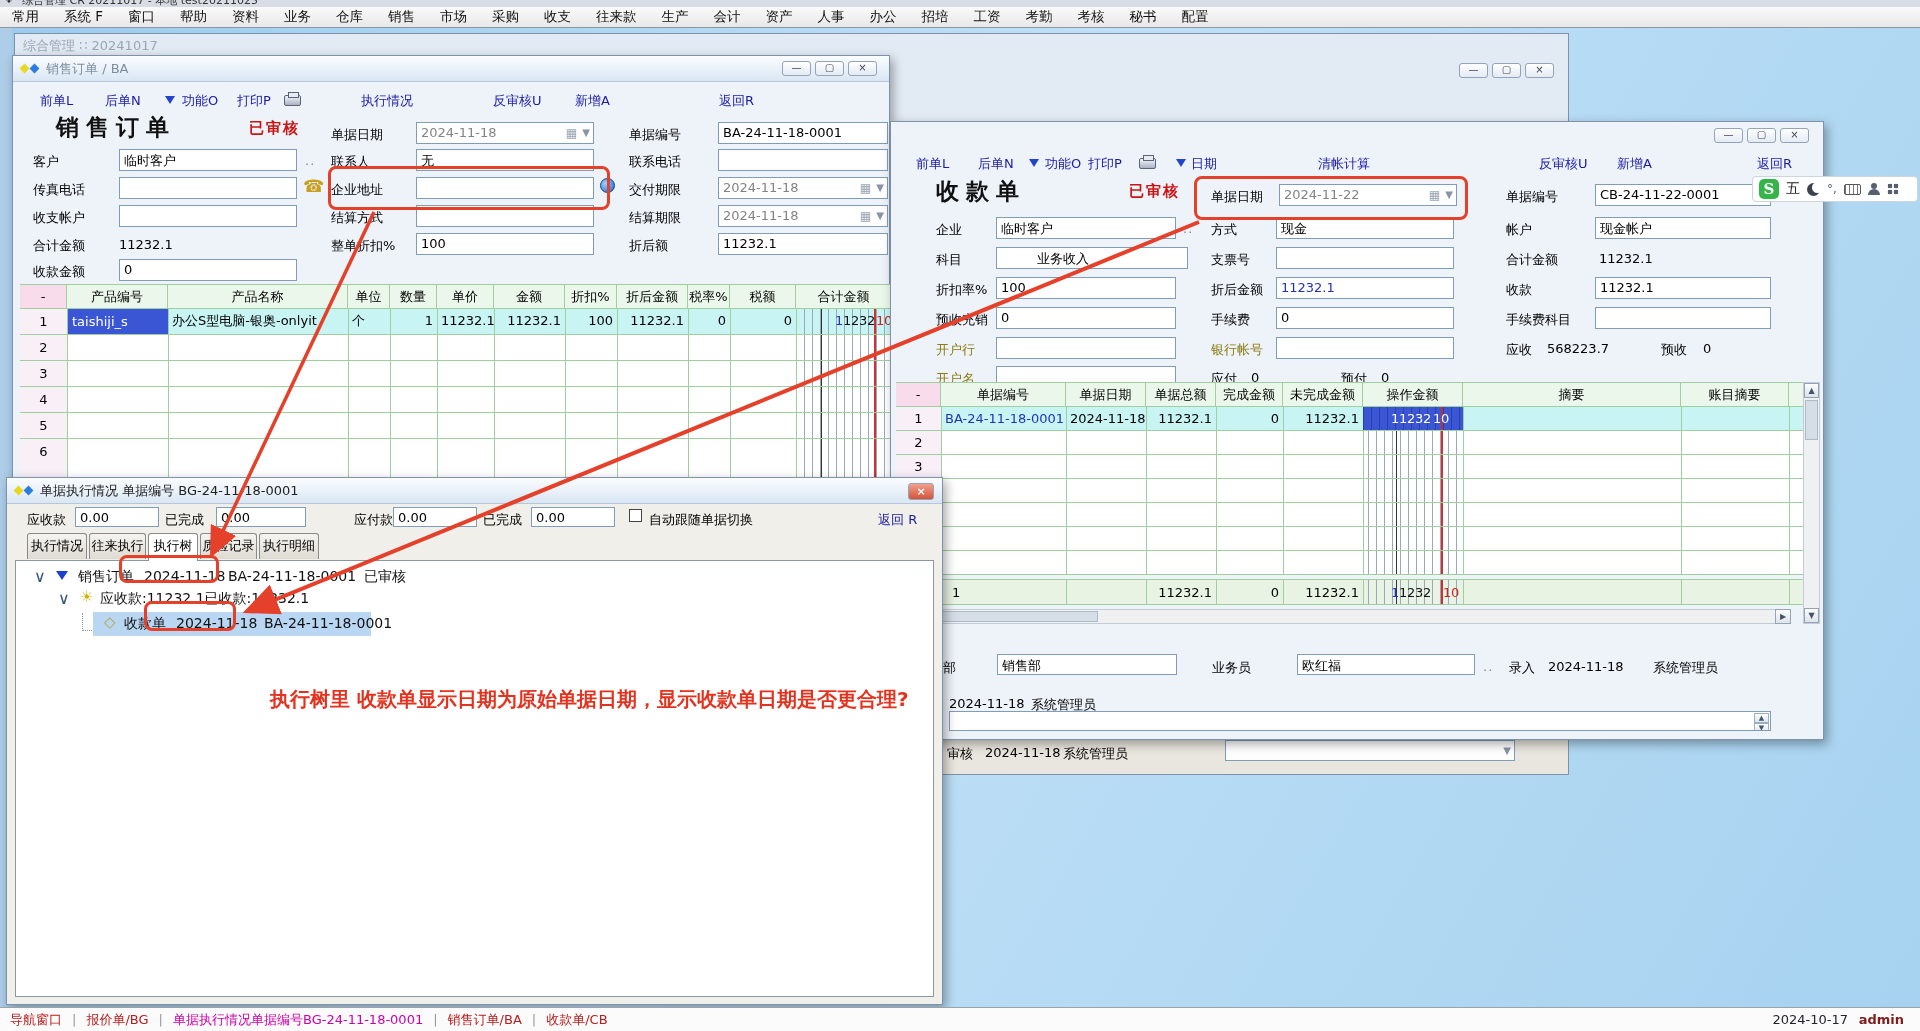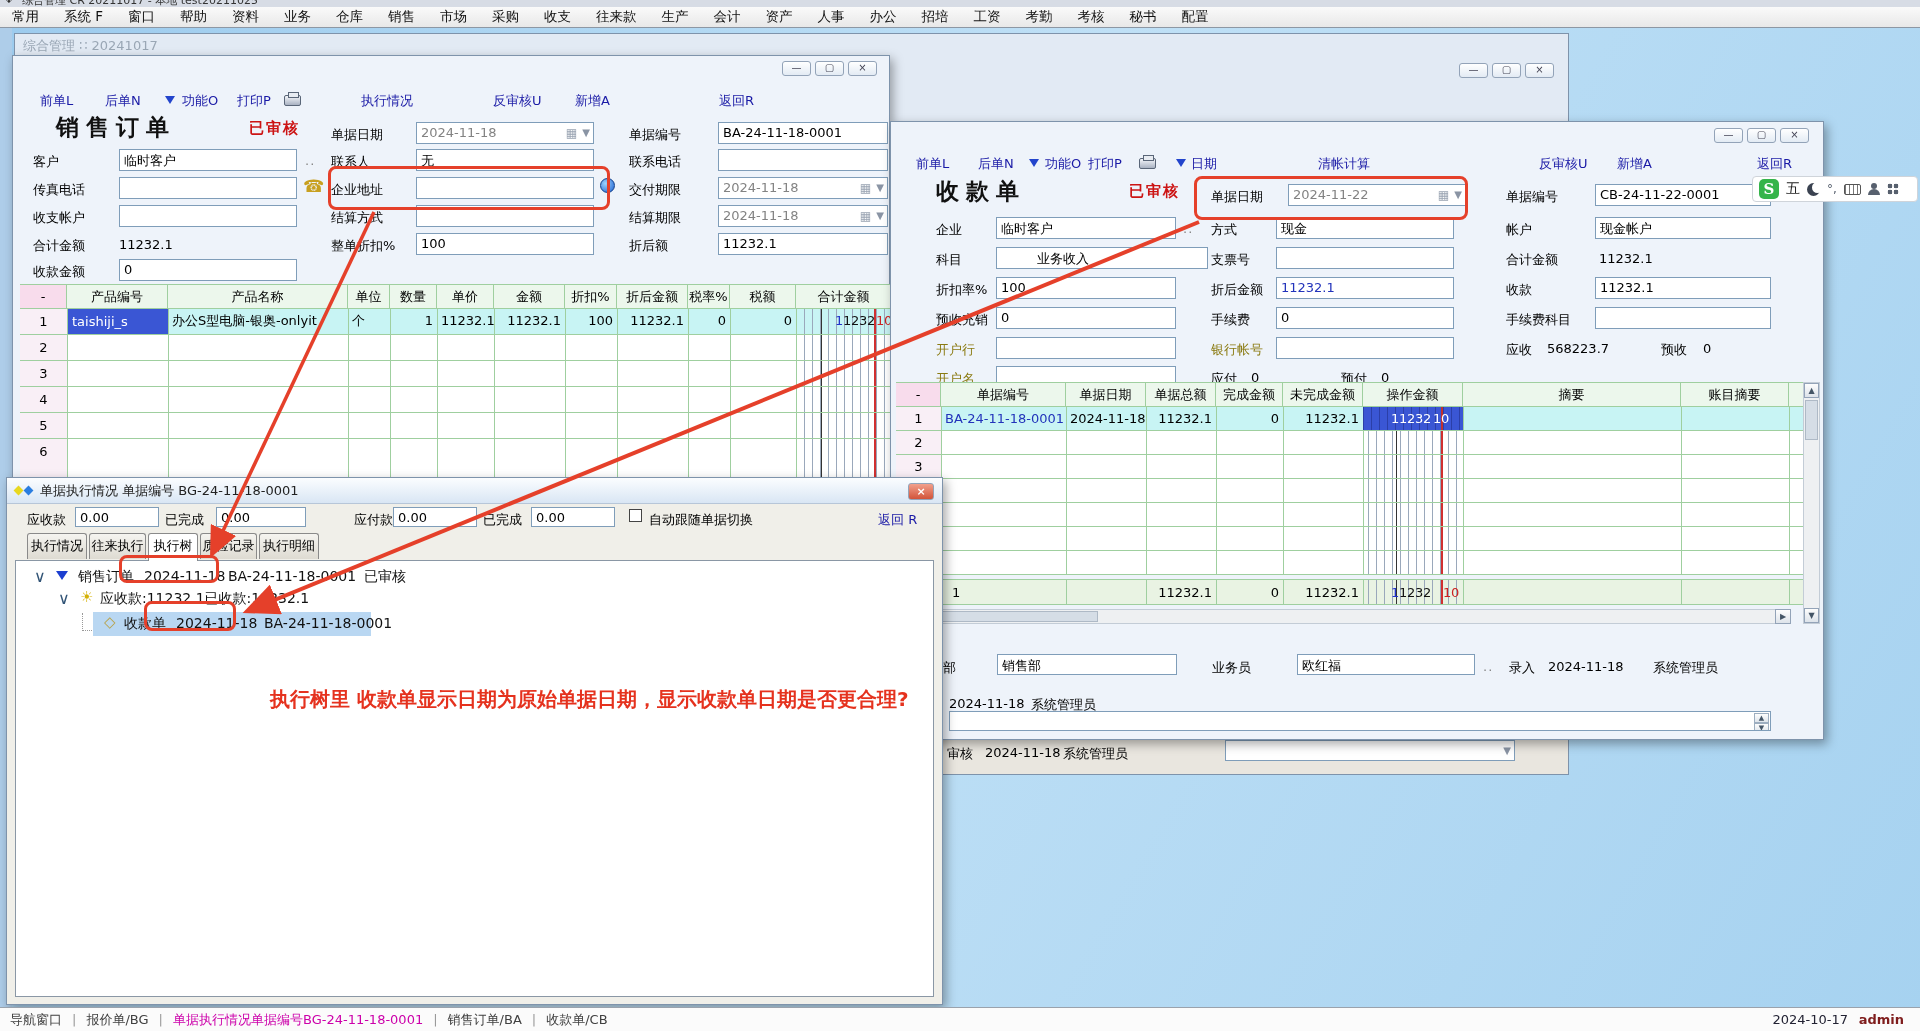--- a/index.html
+++ b/index.html
@@ -73,21 +73,21 @@
   .tab { position:absolute; height:26px; border:1px solid #8a8a8a; border-bottom:none; border-radius:3px 3px 0 0;
     background:linear-gradient(#f5f4f0,#dedbd2); font-size:13px; text-align:center; line-height:24px; }
   .tab.active { background:#fff; height:28px; z-index:2; }
   .tree-text { font-size:14px; color:#111; white-space:nowrap; }
 
   .red-box { position:absolute; border:3px solid #e5402a; border-radius:8px; z-index:8; pointer-events:none; }
   #annotation { position:absolute; left:226px; top:686px; z-index:9; color:#e5321e; font-size:20px; font-weight:bold; white-space:nowrap;margin-left:44px; }
 
   
   #taskbar { position:absolute; left:0; top:1007px; width:1920px; height:24px; background:#fbfbfb; border-top:1px solid #9aa2ac; z-index:10; display:flex; align-items:center; font-size:13px; }
-  .tb-item { color:#404040; padding:0 10px; white-space:nowrap; }
+  .tb-item { color:#b91c1c; padding:0 10px; white-space:nowrap; }
   .tb-item.magenta { color:#cc00aa; }
   .tb-sep { color:#999; }
 
   #menubar { position:absolute; left:0; top:7px; width:1920px; height:21px; background:linear-gradient(#fafafa,#e8e8e8); border-bottom:1px solid #8d97a3; display:flex; align-items:center; gap:25px; padding-left:12px; font-size:13.5px; color:#111; z-index:2; }
   #topstrip { position:absolute; left:0; top:0; width:1920px; height:7px; background:#d7dce5; overflow:hidden; z-index:2; font-size:11px; color:#333; }
 
   .sogou { position:absolute; left:1752px; top:176px; width:166px; height:26px; background:#ffffff; border:1px solid #cfd4da; border-radius:4px; z-index:7; display:flex; align-items:center; gap:7px; padding:0 6px; }
   .slogo { width:20px; height:20px; background:#35b44a; border-radius:5px; color:#fff; font-weight:bold; font-size:15px; text-align:center; line-height:20px; font-family:"DejaVu Serif",serif; }
   .moon-outer { position:relative; width:13px; height:13px; }
   .moon-outer i { position:absolute; width:13px; height:13px; border-radius:50%; background:#3a4250; }
@@ -156,20 +156,25 @@
     <div class="abs" style="left:920px;top:680px;width:633px;height:60px;background:#e9e6df;"></div>
     <span class="lbl" style="left:932px;top:711px;">审核</span>
     <span class="lbl" style="left:970px;top:711px;">2024-11-18</span>
     <span class="lbl" style="left:1048px;top:711px;">系统管理员</span>
     <div class="fld" style="left:1210px;top:706px;width:290px;height:21px;">
       <span class="dd-ico">▼</span>
     </div>
   </div>
 
   <div class="win" style="left:12px;top:55px;width:878px;height:425px;z-index:4;">
+    <div class="titlebar">
+      <span class="diamond" style="background:#e8d820;"></span>
+      <span class="diamond" style="background:#2a7de0;margin-right:8px;"></span>
+      <span>销售订单 / BA</span>
+    </div>
     <div class="wbtns" style="right:12px;top:5px;">
       <div class="wbtn">—</div>
       <div class="wbtn">▢</div>
       <div class="wbtn">×</div>
     </div>
 
     <span class="tb-link" style="left:27px;top:36px;">前单L</span>
     <span class="tb-link" style="left:92px;top:36px;">后单N</span>
     <span class="arrow-down-blue" style="left:152px;top:40px;"></span>
     <span class="tb-link" style="left:169px;top:36px;">功能O</span>
@@ -302,38 +307,38 @@
     <span class="arrow-down-blue" style="left:285px;top:37px;"></span>
     <span class="tb-link" style="left:300px;top:33px;">日期</span>
     <span class="tb-link" style="left:427px;top:33px;">清帐计算</span>
     <span class="tb-link" style="left:648px;top:33px;">反审核U</span>
     <span class="tb-link" style="left:726px;top:33px;">新增A</span>
     <span class="tb-link" style="left:866px;top:33px;" bind="">返回R</span>
 
     <span class="big-title" style="left:45px;top:54px;">收款单</span>
     <span class="status-red" style="left:238px;top:60px;">已审核</span>
     <span class="lbl" style="left:320px;top:66px;">单据日期</span>
-    <div class="fld gray" style="left:397px;top:62px;width:178px;">
+    <div class="fld gray" style="left:388px;top:62px;width:178px;">
       <span>2024-11-22</span>
       <span class="cal-ico">▦</span>
       <span class="dd-ico">▼</span>
     </div>
     <span class="lbl" style="left:615px;top:66px;">单据编号</span>
     <div class="fld" style="left:704px;top:62px;width:176px;"><span>CB-24-11-22-0001</span></div>
 
     <span class="lbl" style="left:45px;top:99px;">企业</span>
     <div class="fld" style="left:105px;top:95px;width:180px;"><span>临时客户</span></div>
     <span class="dots" style="left:292px;top:99px;">..</span>
     <span class="lbl" style="left:320px;top:99px;">方式</span>
     <div class="fld" style="left:385px;top:95px;width:178px;"><span>现金</span></div>
     <span class="lbl" style="left:615px;top:99px;">帐户</span>
     <div class="fld" style="left:704px;top:95px;width:176px;"><span>现金帐户</span></div>
 
     <span class="lbl" style="left:45px;top:129px;">科目</span>
-    <div class="fld" style="left:105px;top:125px;width:212px;padding-left:40px;"><span>业务收入</span></div>
+    <div class="fld" style="left:105px;top:125px;width:192px;padding-left:40px;"><span>业务收入</span></div>
     <span class="lbl" style="left:320px;top:129px;">支票号</span>
     <div class="fld" style="left:385px;top:125px;width:178px;"></div>
     <span class="lbl" style="left:615px;top:129px;">合计金额</span>
     <span class="lbl" style="left:708px;top:129px;">11232.1</span>
 
     <span class="lbl" style="left:45px;top:159px;">折扣率%</span>
     <div class="fld" style="left:105px;top:155px;width:180px;"><span>100</span></div>
     <span class="lbl" style="left:320px;top:159px;">折后金额</span>
     <div class="fld blue-text" style="left:385px;top:155px;width:178px;"><span>11232.1</span></div>
     <span class="lbl" style="left:615px;top:159px;">收款</span>

